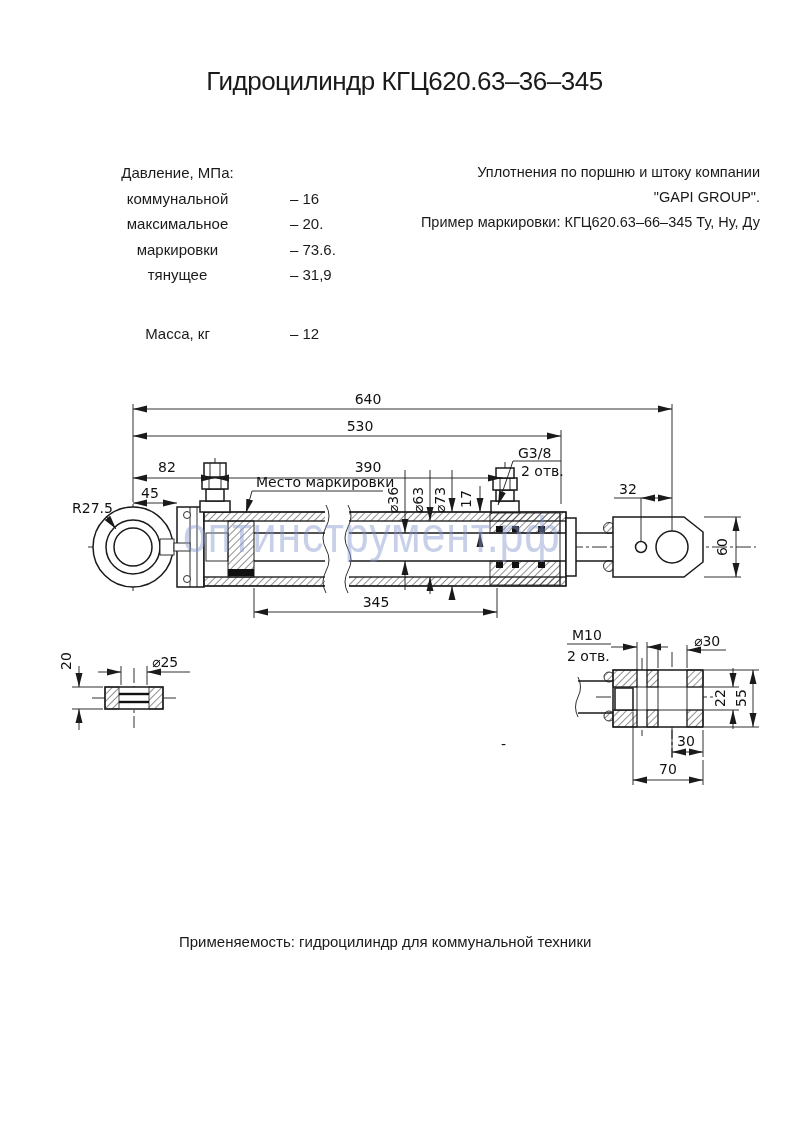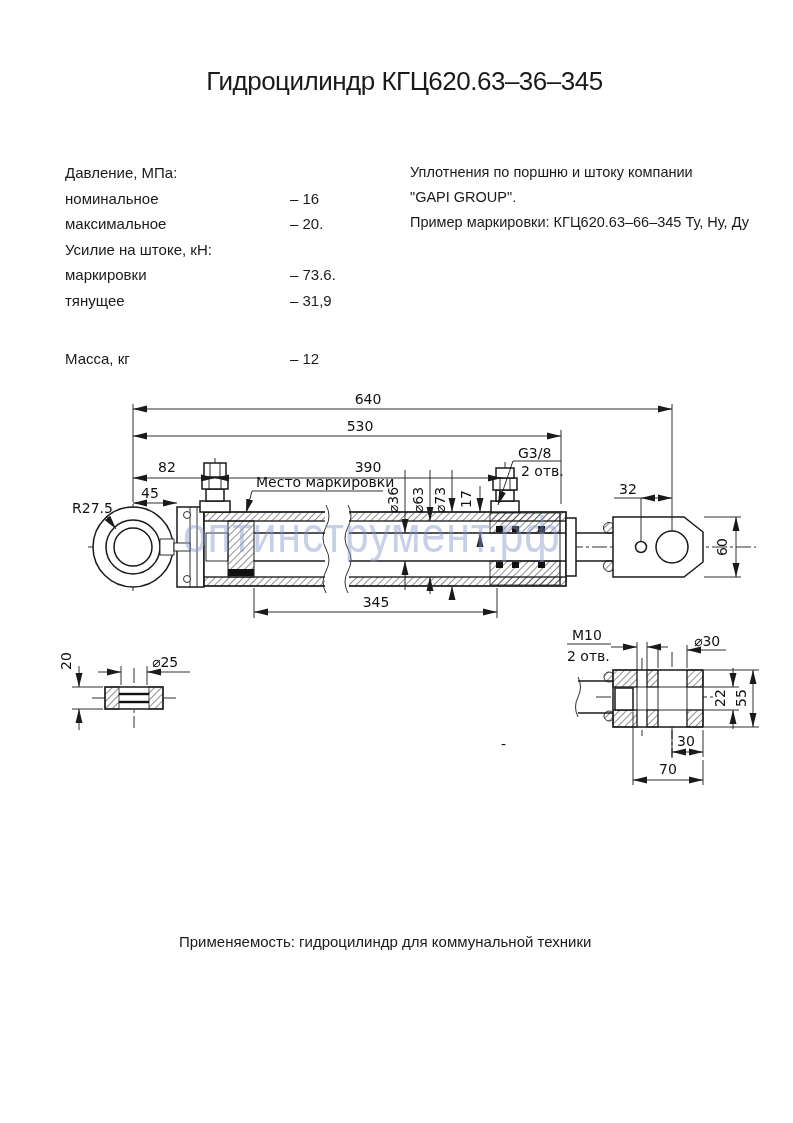--- a/index.html
+++ b/index.html
@@ -1,24 +1,24 @@
 <!DOCTYPE html>
 <html><head>
 <meta charset="utf-8">
 <style>
   html,body{margin:0;padding:0;background:#e8e8e8;}
   .page{position:relative;width:793px;height:1123px;background:#ffffff;margin:0 auto;
         font-family:"Liberation Sans",sans-serif;color:#1a1a1a;overflow:hidden;}
   .title{position:absolute;left:0;top:58px;width:100%;text-align:center;
          font-size:26px;font-weight:500;letter-spacing:-0.5px;margin:8px;}
-  .specs{position:absolute;left:65px;top:164px;font-size:15px;}
+  .specs{position:absolute;left:65px;top:164px;font-size:15px;text-align:center;}
   .srow{display:flex;height:25.5px;align-items:baseline;}
   .srow .slabel{width:225px;}
   .srow.gap{margin-top:33px;}
-  .notes{position:absolute;left:410px;top:160px;font-size:14.5px;line-height:25px;width:350px;}
+  .notes{position:absolute;left:410px;top:160px;font-size:14.5px;line-height:25px;width:350px;text-align:right;}
   .application{position:absolute;left:135px;top:933px;font-size:15px;margin-left:44px;}
   .watermark{position:absolute;left:183px;top:506px;font-size:50px;letter-spacing:1px;
              color:rgba(130,150,205,0.45);transform:scaleX(0.86);transform-origin:0 0;
              z-index:3;pointer-events:none;white-space:nowrap;}
   svg.draw{position:absolute;left:0;top:0;z-index:2;}
   
   .ol{fill:none;stroke:#1a1a1a;stroke-width:1.5;}
   .olw{fill:#ffffff;stroke:#1a1a1a;stroke-width:1.5;}
   .thin{fill:none;stroke:#1a1a1a;stroke-width:0.9;}
   .thinw{fill:#ffffff;stroke:#1a1a1a;stroke-width:0.9;}
@@ -34,30 +34,26 @@
 <div class="page">
 
   <h1 class="title">Гидроцилиндр КГЦ620.63–36–345</h1>
 
   <div class="specs">
     <div class="srow">
         <span class="slabel">Давление, МПа:</span>
         <span class="svalue"></span>
       </div>
     <div class="srow">
-        <span class="slabel">номинальное</span>
+        <span class="slabel">коммунальной</span>
         <span class="svalue">– 16</span>
       </div>
     <div class="srow">
         <span class="slabel">максимальное</span>
         <span class="svalue">– 20.</span>
-      </div>
-    <div class="srow">
-        <span class="slabel">Усилие на штоке, кН:</span>
-        <span class="svalue"></span>
       </div>
     <div class="srow">
         <span class="slabel">маркировки</span>
         <span class="svalue">– 73.6.</span>
       </div>
     <div class="srow">
         <span class="slabel">тянущее</span>
         <span class="svalue">– 31,9</span>
       </div>
     <div class="srow gap">

